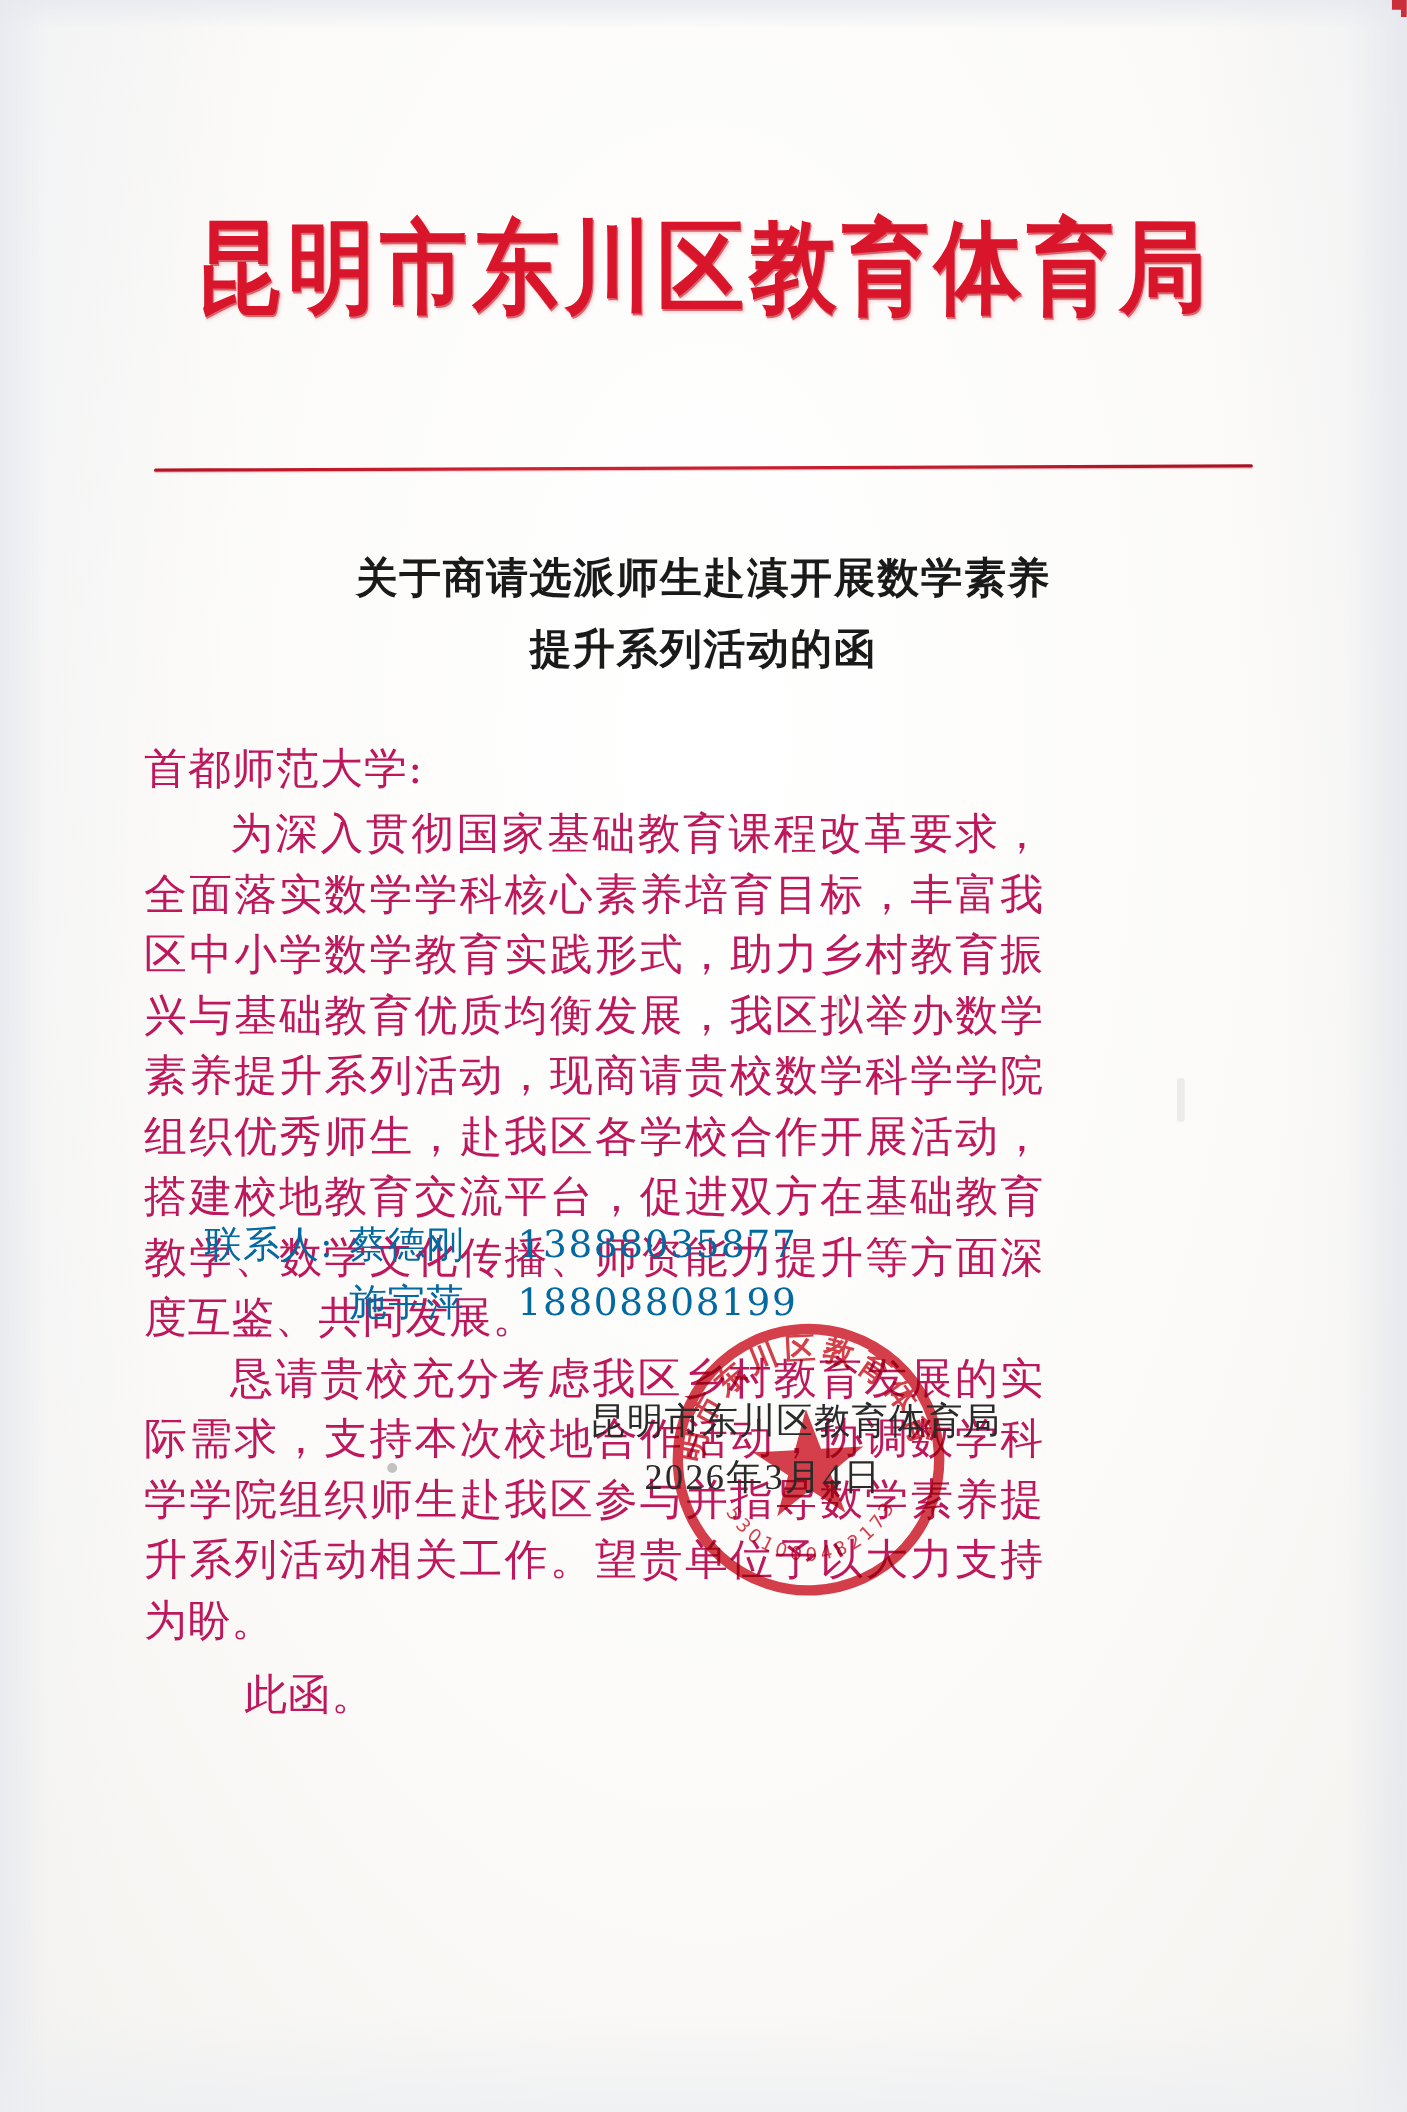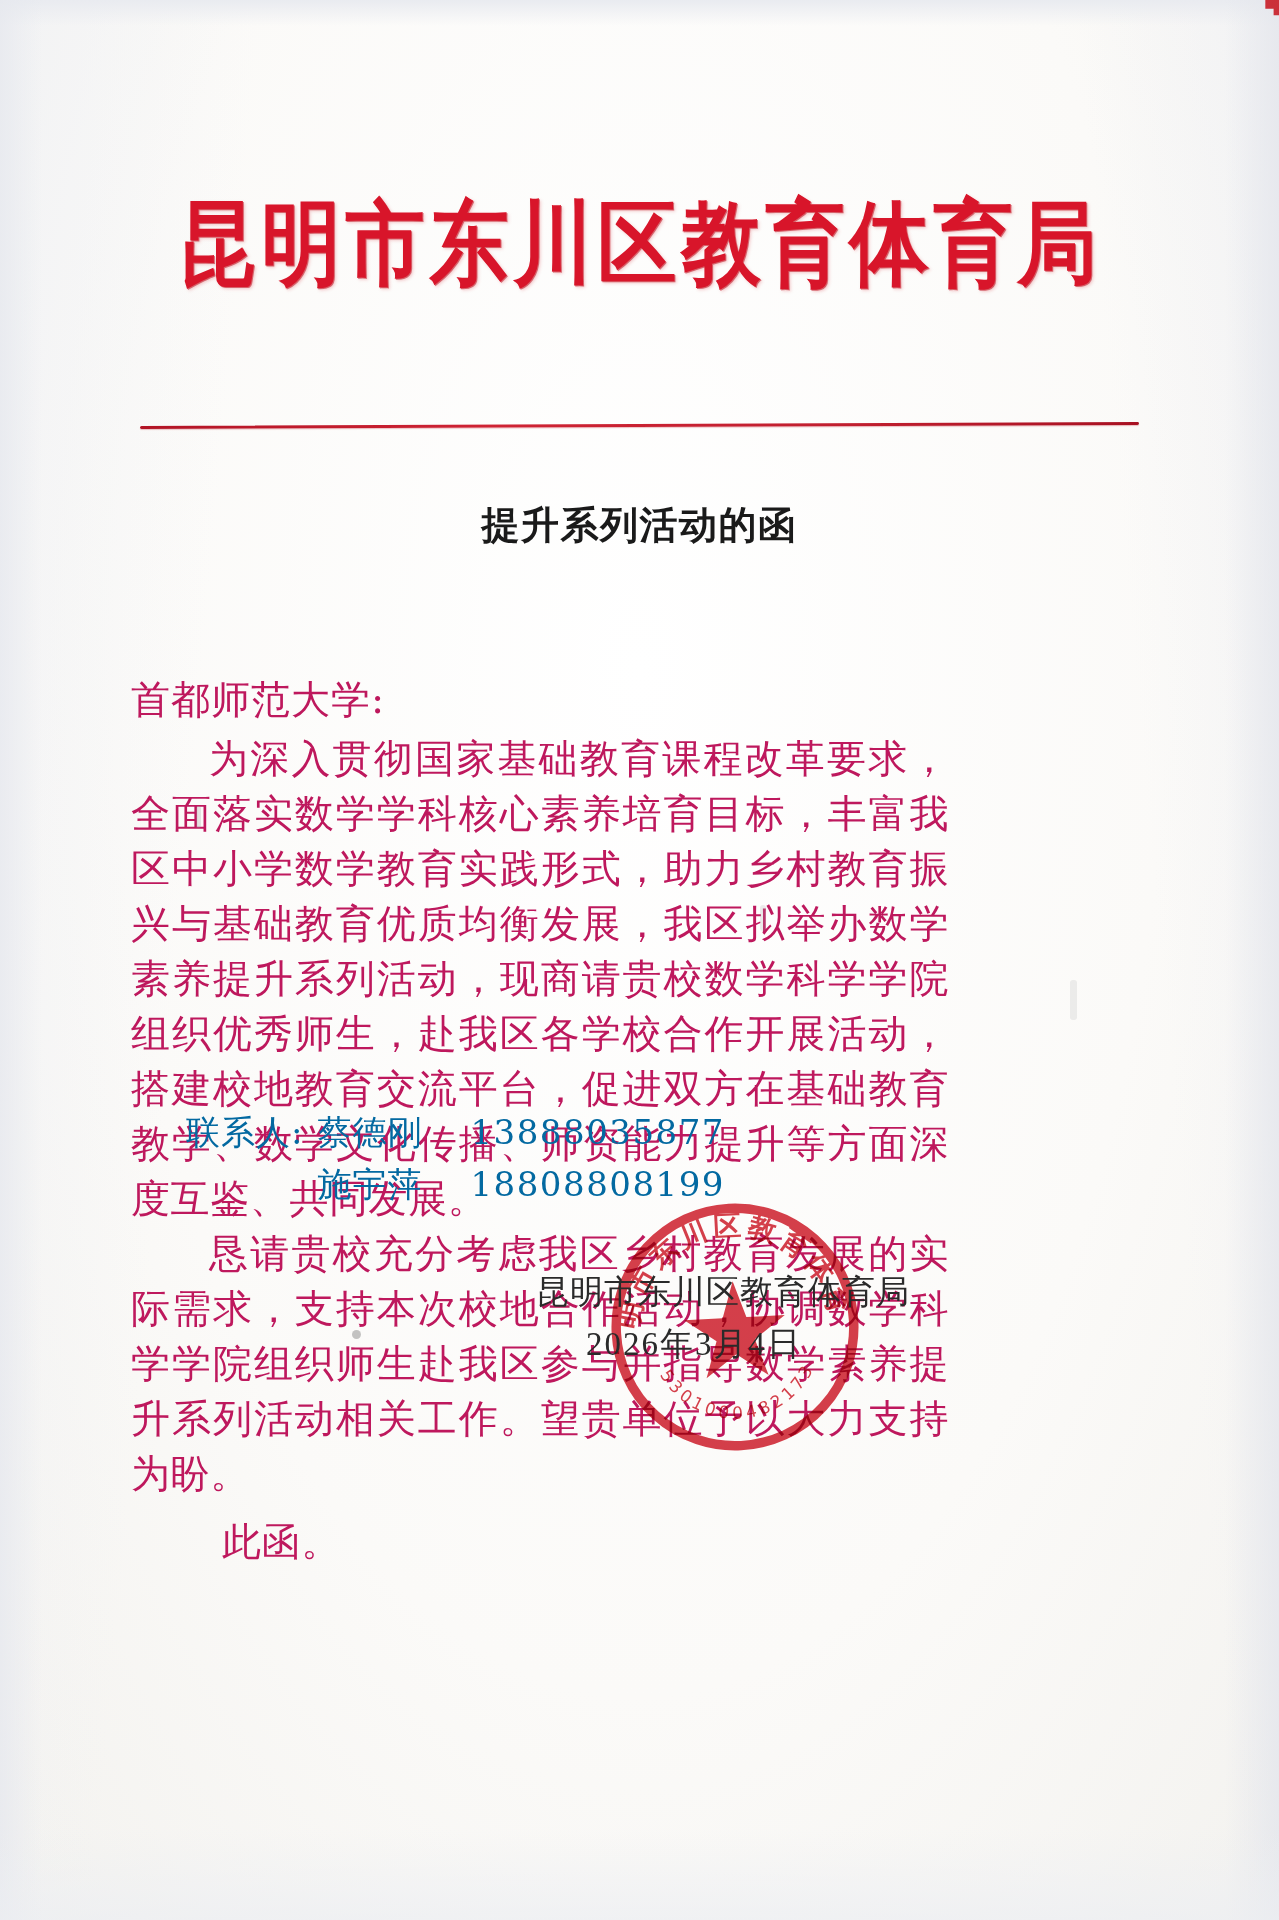--- a/index.html
+++ b/index.html
@@ -188,20 +188,21 @@
 
 <div class="sheet">
 
   <div class="letterhead">
     <div class="letterhead-title">昆明市东川区教育体育局</div>
   </div>
 
   <div class="head-rule"></div>
 
   <div class="doc-title">
+    <span class="tline">关于商请选派师生赴滇开展数学素养</span>
     <span class="tline">提升系列活动的函</span>
   </div>
 
   <div class="body-block">
     <p class="salutation">首都师范大学:</p>
     <p class="para">为深入贯彻国家基础教育课程改革要求，全面落实数学学科核心素养培育目标，丰富我区中小学数学教育实践形式，助力乡村教育振兴与基础教育优质均衡发展，我区拟举办数学素养提升系列活动，现商请贵校数学科学学院组织优秀师生，赴我区各学校合作开展活动，搭建校地教育交流平台，促进双方在基础教育教学、数学文化传播、师资能力提升等方面深度互鉴、共同发展。</p>
     <p class="para">恳请贵校充分考虑我区乡村教育发展的实际需求，支持本次校地合作活动，协调数学科学学院组织师生赴我区参与并指导数学素养提升系列活动相关工作。望贵单位予以大力支持为盼。</p>
     <p class="closing">此函。</p>
   </div>
 

